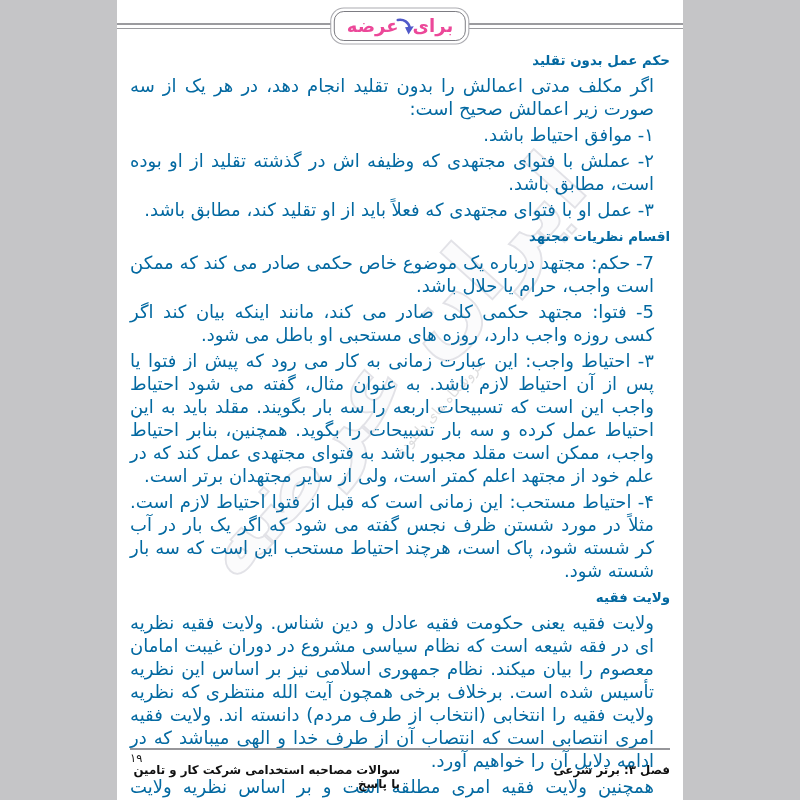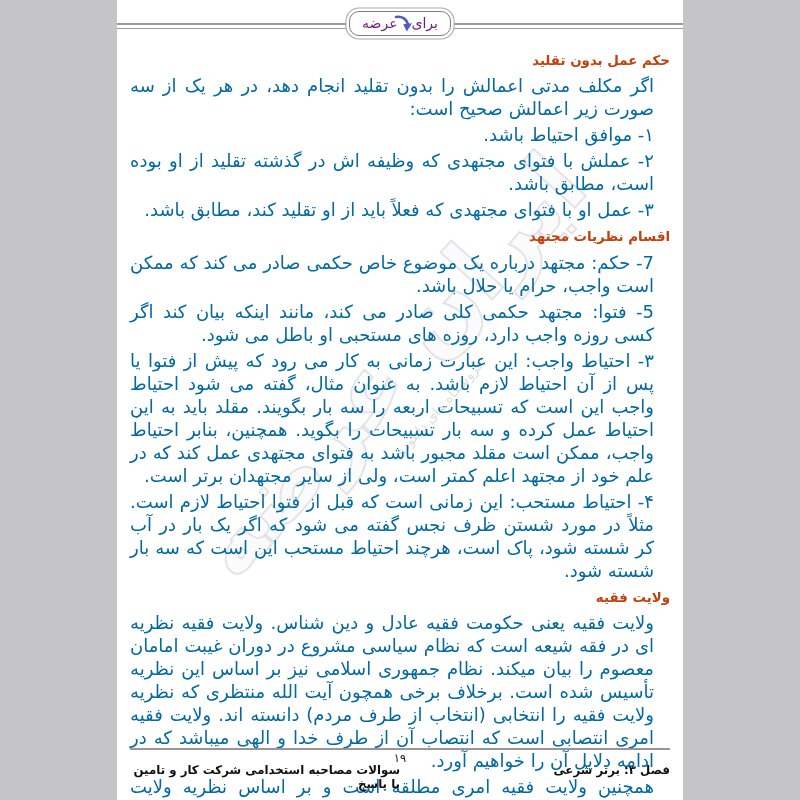--- a/index.html
+++ b/index.html
@@ -33,23 +33,23 @@
     border-radius: 10px;
     box-shadow: 0 0 0 2.5px #ffffff, 0 0 0 3.6px #ababb0;
     padding: 2px 12px 3px 12px;
     display: flex;
     align-items: center;
     gap: 3px;
     direction: rtl;
     white-space: nowrap;
   }
   .logo-word {
-    font-size: 14px;
-    font-weight: normal;
-    color: #701a75;
+    font-size: 18px;
+    font-weight: bold;
+    color: #ec4899;
     letter-spacing: 0;
     line-height: 1.3;
   }
   .logo-arrow { position: relative; width: 16px; height: 18px; margin: 0 -4px; }
   .logo-arrow svg { position: absolute; top: 1px; left: -2px; }
   
   .watermark {
     position: absolute;
     top: 375px; left: 50%;
     transform: translate(-50%, -50%) rotate(-48deg);
@@ -74,21 +74,21 @@
   
   .content {
     position: relative;
     z-index: 1;
     padding: 52px 13px 0 13px;
     direction: rtl;
   }
   .content h3 {
     font-size: 13.4px;
     font-weight: bold;
-    color: #c2410c;
+    color: #0369a1;
     margin: 7px 0 5px 0;
     line-height: 1.3;
   }
   .content h3.first { margin-top: 0; }
   .content p {
     font-size: 18px;
     color: #0369a1;
     line-height: 23px;
     text-align: justify;
     margin: 0 16px 3px 0;
@@ -96,21 +96,21 @@
   
   .footer {
     position: absolute;
     bottom: 0; left: 13px; right: 13px;
     height: 52px;
     z-index: 2;
     direction: rtl;
   }
   .footer-line { height: 2px; background: #96969a; }
   .page-num {
-    text-align: center;
+    text-align: left;
     font-size: 11.5px;
     color: #1b1b1b;
     margin-top: 1px;
     line-height: 14px;
   }
   .footer-row {
     display: flex;
     margin-top: -2px;
     font-weight: bold;
     font-size: 11.8px;

